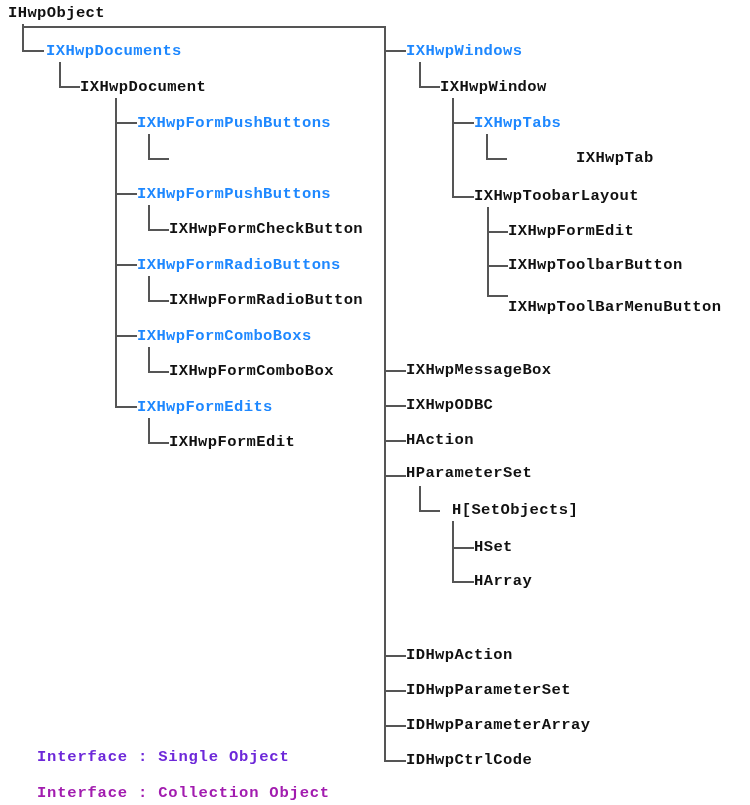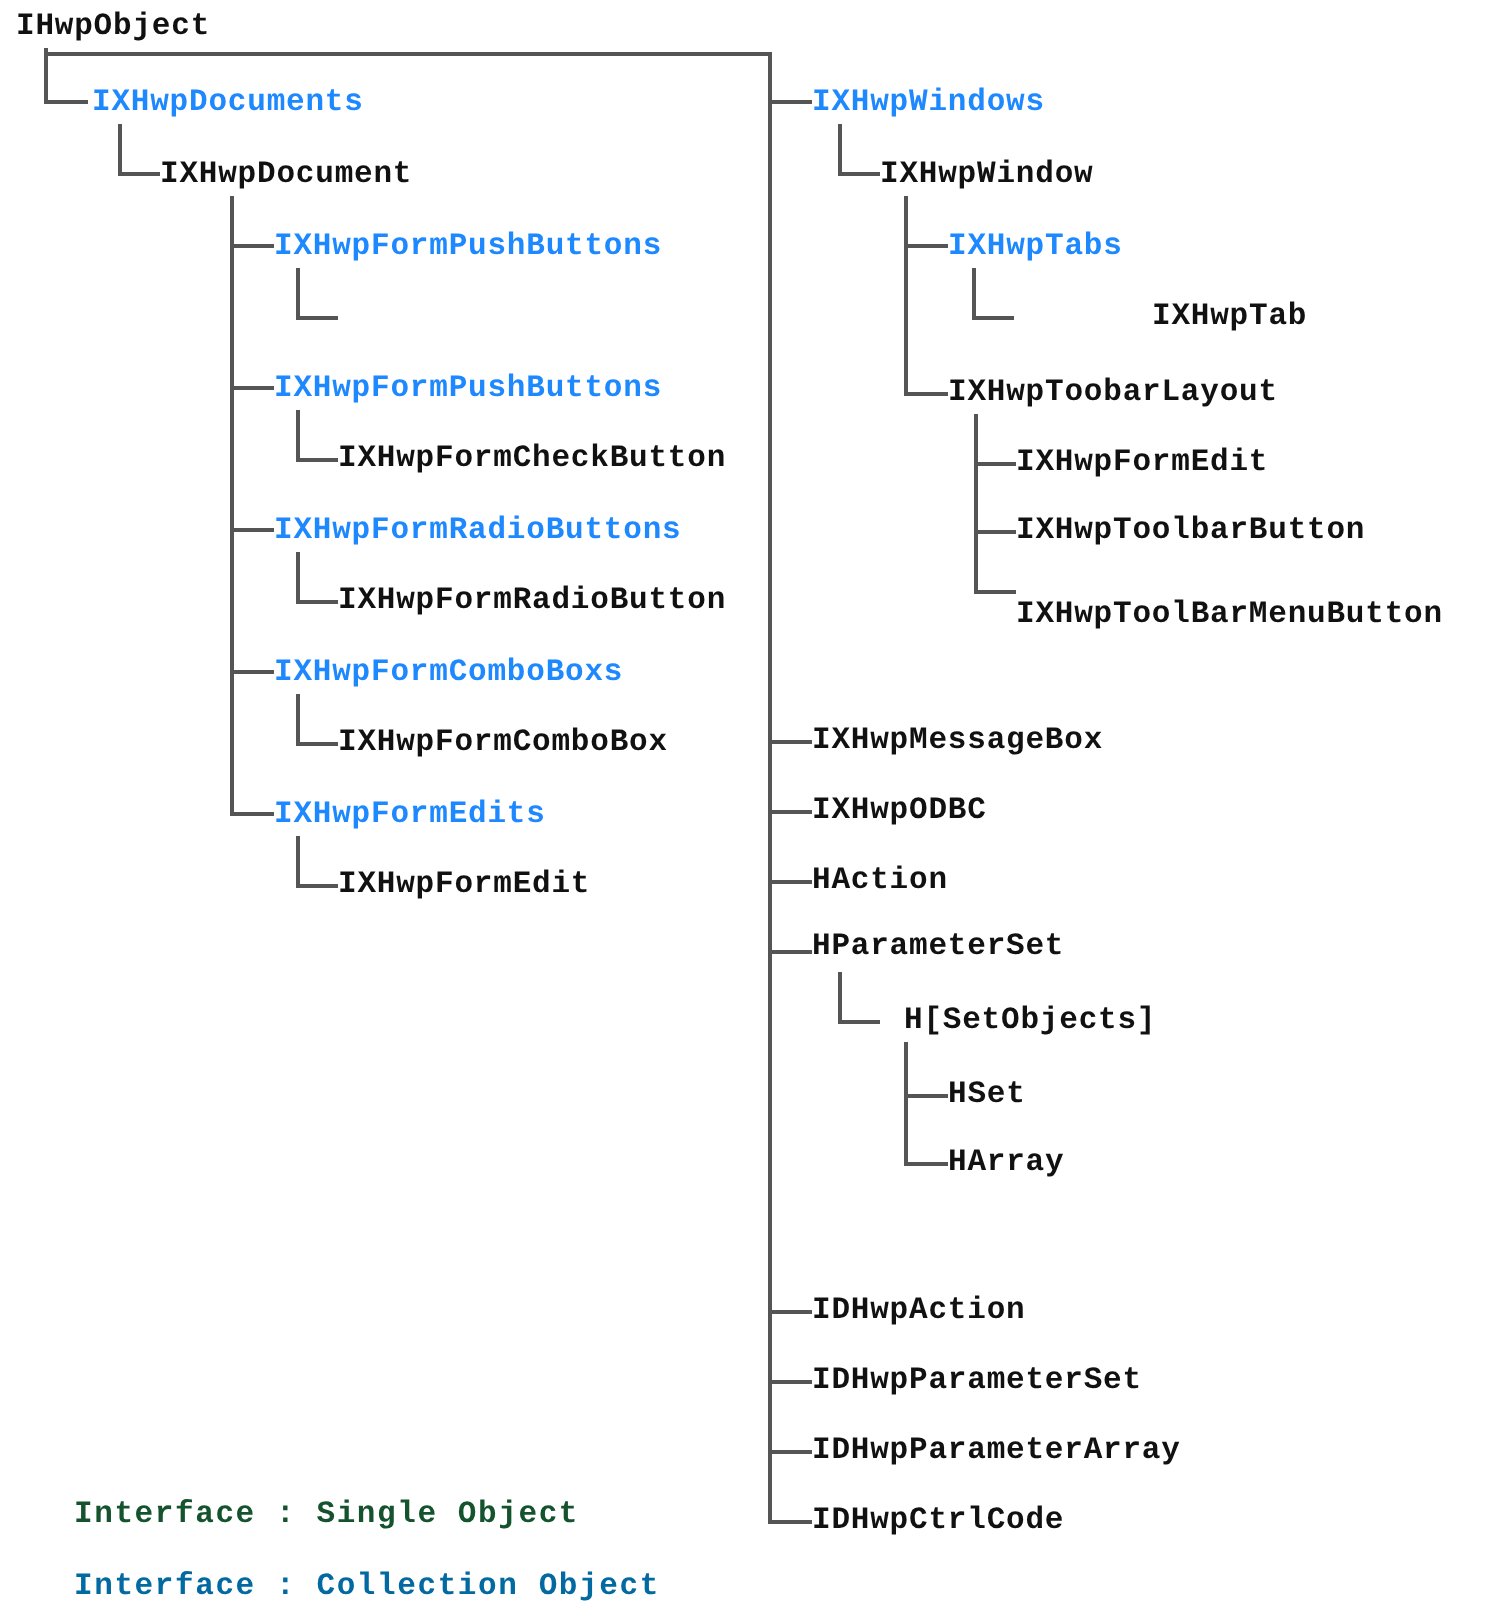--- a/index.html
+++ b/index.html
@@ -45,24 +45,24 @@
     background: #555555;
   }
   
   .legend-item {
     position: absolute;
     white-space: pre;
     font-family: "Liberation Mono", "DejaVu Sans Mono", monospace;
     font-size: 15.5px;
     font-weight: bold;
     letter-spacing: 0.8px;
-    color: #14532d;
+    color: #6d28d9;
   }
   .legend-item.collection {
-    color: #0369a1;
+    color: #a21caf;
   }
 </style>
 </head>
 <body>
 
 <div id="diagram">
 
   <div class="node" style="left:8px; top:4px;">IHwpObject</div>
 
   <div class="vline" style="left:22px; top:24px; height:28px;"></div>

